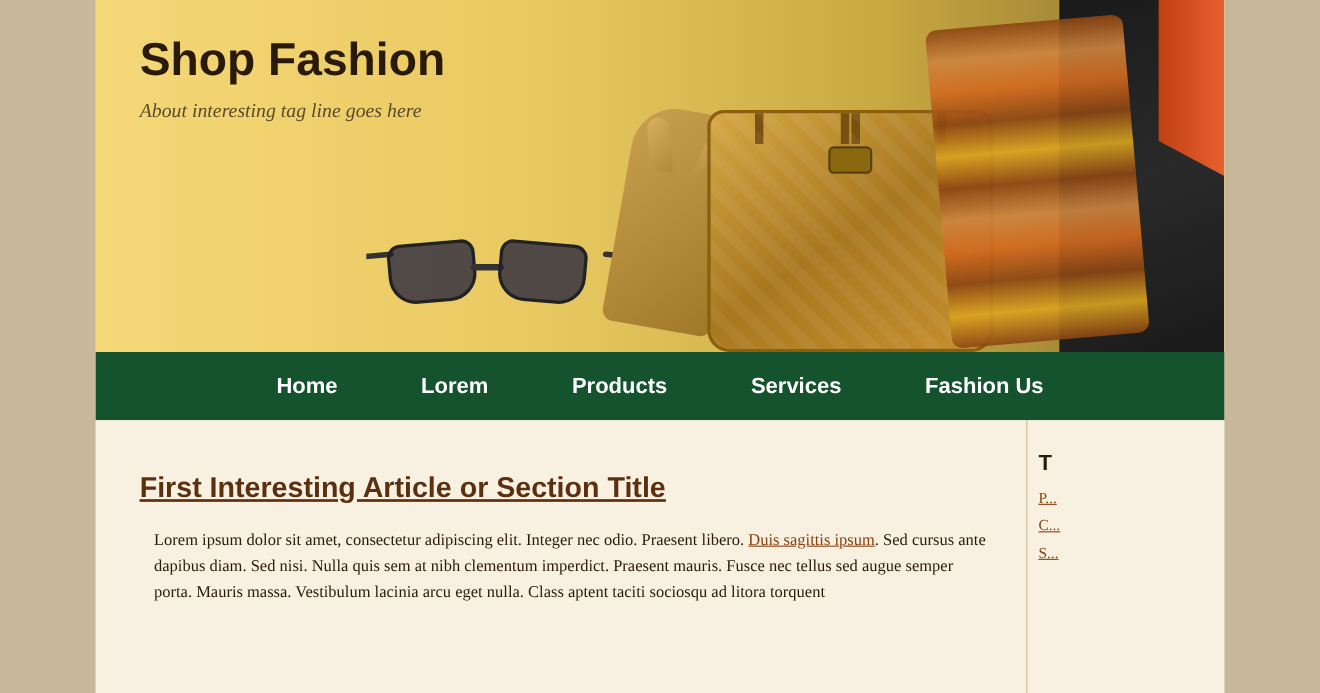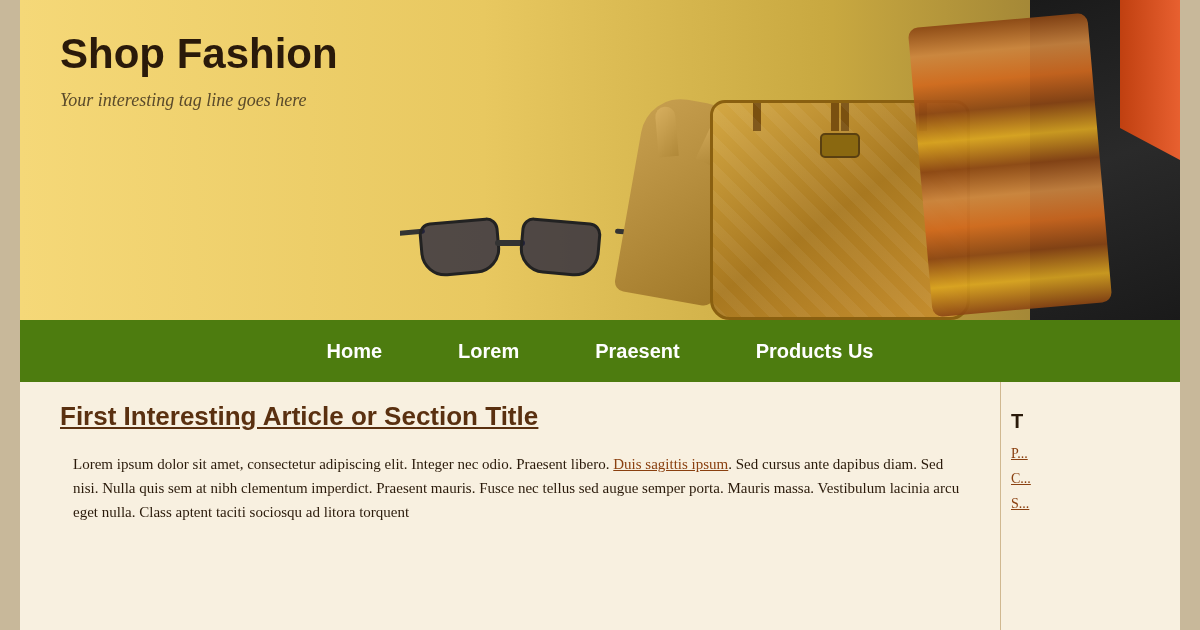--- a/index.html
+++ b/index.html
@@ -6,21 +6,21 @@
     body {
       font-family: Georgia, 'Times New Roman', serif;
       background: #c8b89a;
       width: 1200px;
       height: 630px;
       overflow: hidden;
     }
 
     
     #wrapper {
-      width: 1160px;
+      width: 1026px;
       margin: 0 auto;
       background: #f5e8c8;
     }
 
     
     #header {
       width: 100%;
       height: 320px;
       background: #f0d080;
       position: relative;
@@ -294,21 +294,21 @@
       top: 0;
       left: 0;
       width: 100%;
       height: 100%;
       background: linear-gradient(to right, #f5d878 0%, #e8c860 40%, #c8a840 70%, #8a7030 100%);
     }
 
     
     #nav {
       width: 100%;
-      background: #4d7c0f;
+      background: #14532d;
       height: 62px;
       display: flex;
       align-items: center;
       justify-content: center;
     }
 
     #nav ul {
       list-style: none;
       display: flex;
       gap: 0;
@@ -328,21 +328,21 @@
     
     #content-wrap {
       display: flex;
       width: 100%;
       background: #f8f0e0;
       min-height: 248px;
     }
 
     #main-content {
       flex: 1;
-      padding: 19px 30px 20px 40px;
+      padding: 46px 30px 20px 40px;
     }
 
     #article-title {
       font-size: 26px;
       font-weight: bold;
       color: #5a3010;
       text-decoration: underline;
       margin-bottom: 20px;
       font-family: Arial, Helvetica, sans-serif;
     }
@@ -392,21 +392,21 @@
 </head>
 <body>
 
 <div id="wrapper">
 
   <div id="header">
     <div class="header-bg"></div>
 
     <div id="header-text">
       <div id="site-title">Shop Fashion</div>
-      <div id="tagline">Your interesting tag line goes here</div>
+      <div id="tagline">About interesting tag line goes here</div>
     </div>
 
     <div id="header-image">
 
       <div class="sunglasses">
         <div class="sg-frame">
           <div class="sg-arm-left"></div>
           <div class="sg-lens sg-lens-left"></div>
           <div class="sg-bridge"></div>
           <div class="sg-lens sg-lens-right"></div>
@@ -436,24 +436,27 @@
 
   <nav id="nav">
     <ul>
       <li>
         <a href="#">Home</a>
       </li>
       <li>
         <a href="#">Lorem</a>
       </li>
       <li>
-        <a href="#">Praesent</a>
+        <a href="#">Products</a>
       </li>
       <li>
-        <a href="#">Products Us</a>
+        <a href="#">Services</a>
+      </li>
+      <li>
+        <a href="#">Fashion Us</a>
       </li>
     </ul>
   </nav>
 
   <div id="content-wrap">
     <div id="main-content">
       <h2 id="article-title">
         <a href="#">First Interesting Article or Section Title</a>
       </h2>
       <p id="article-body">

